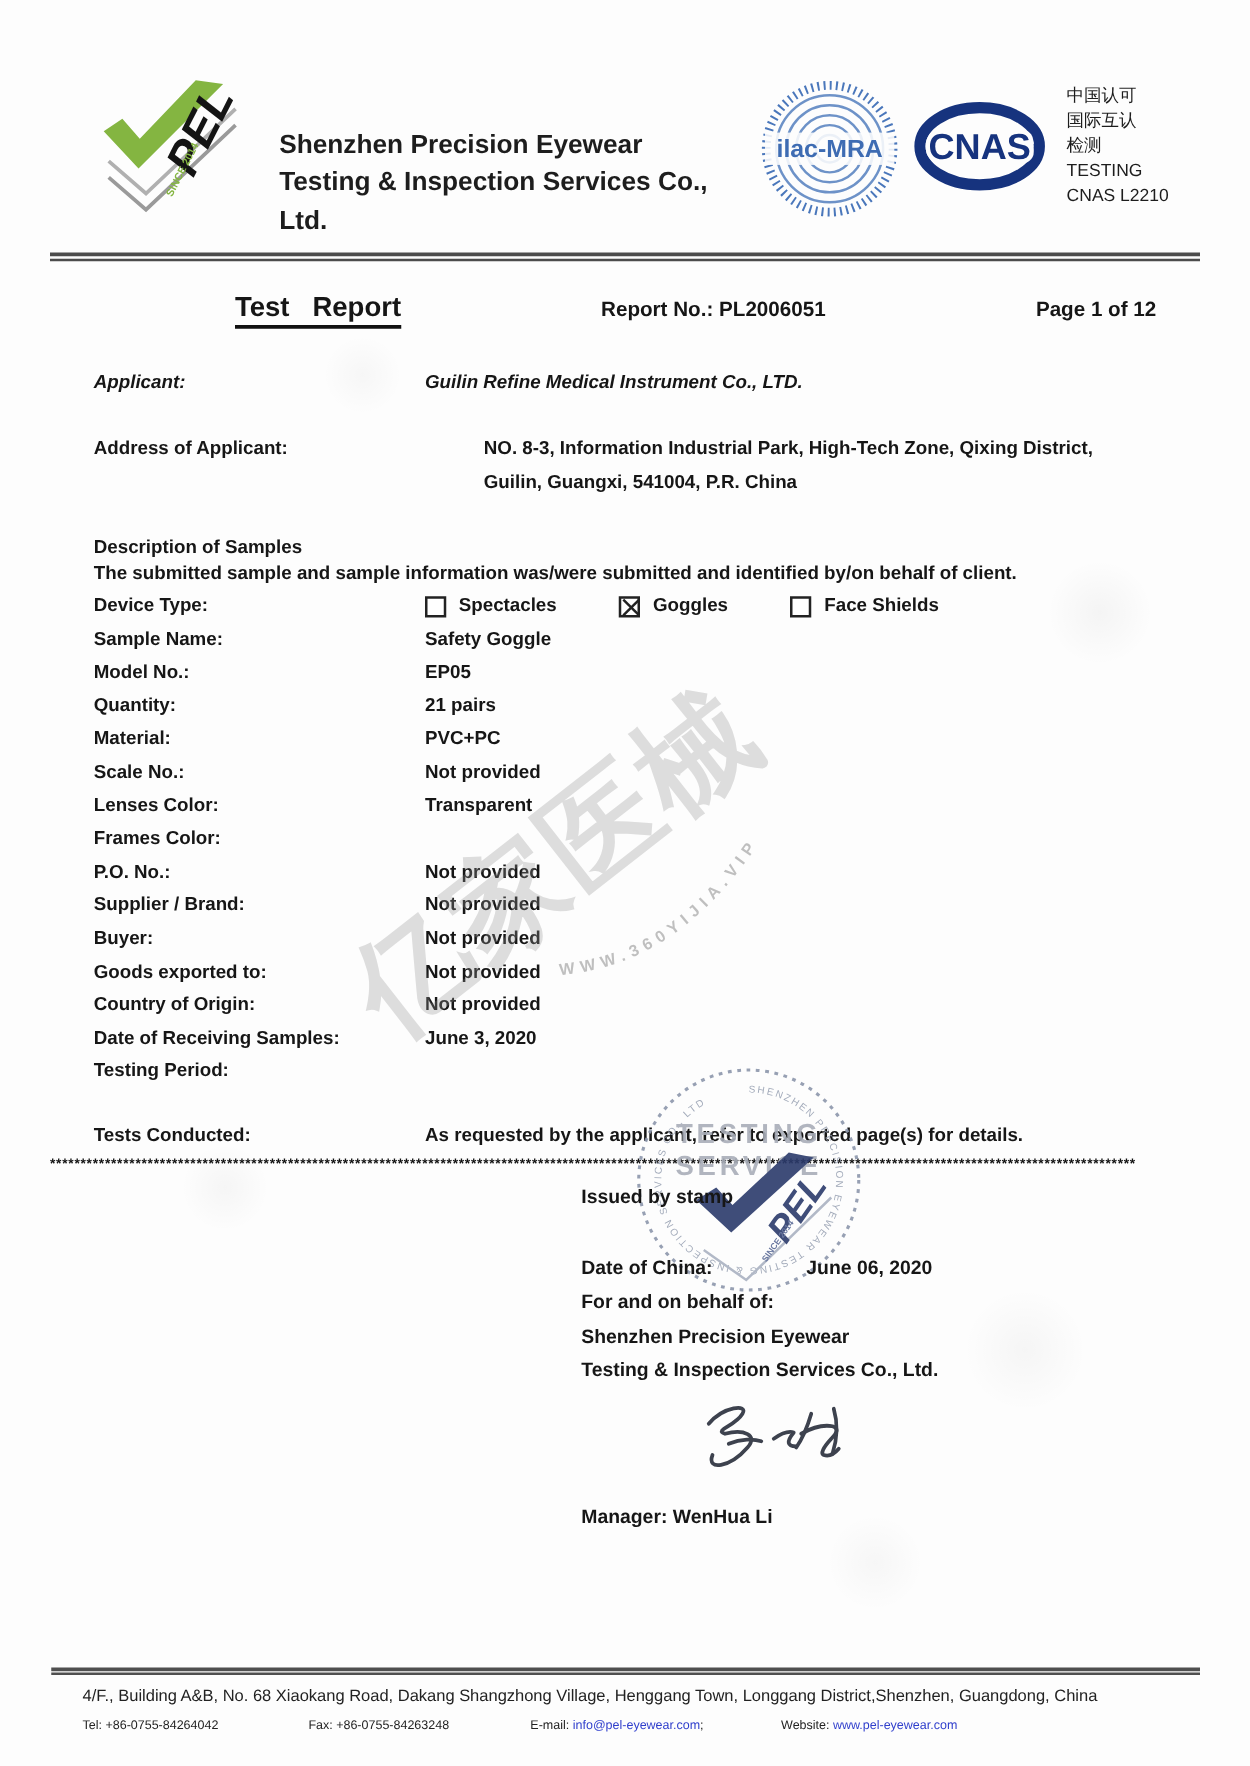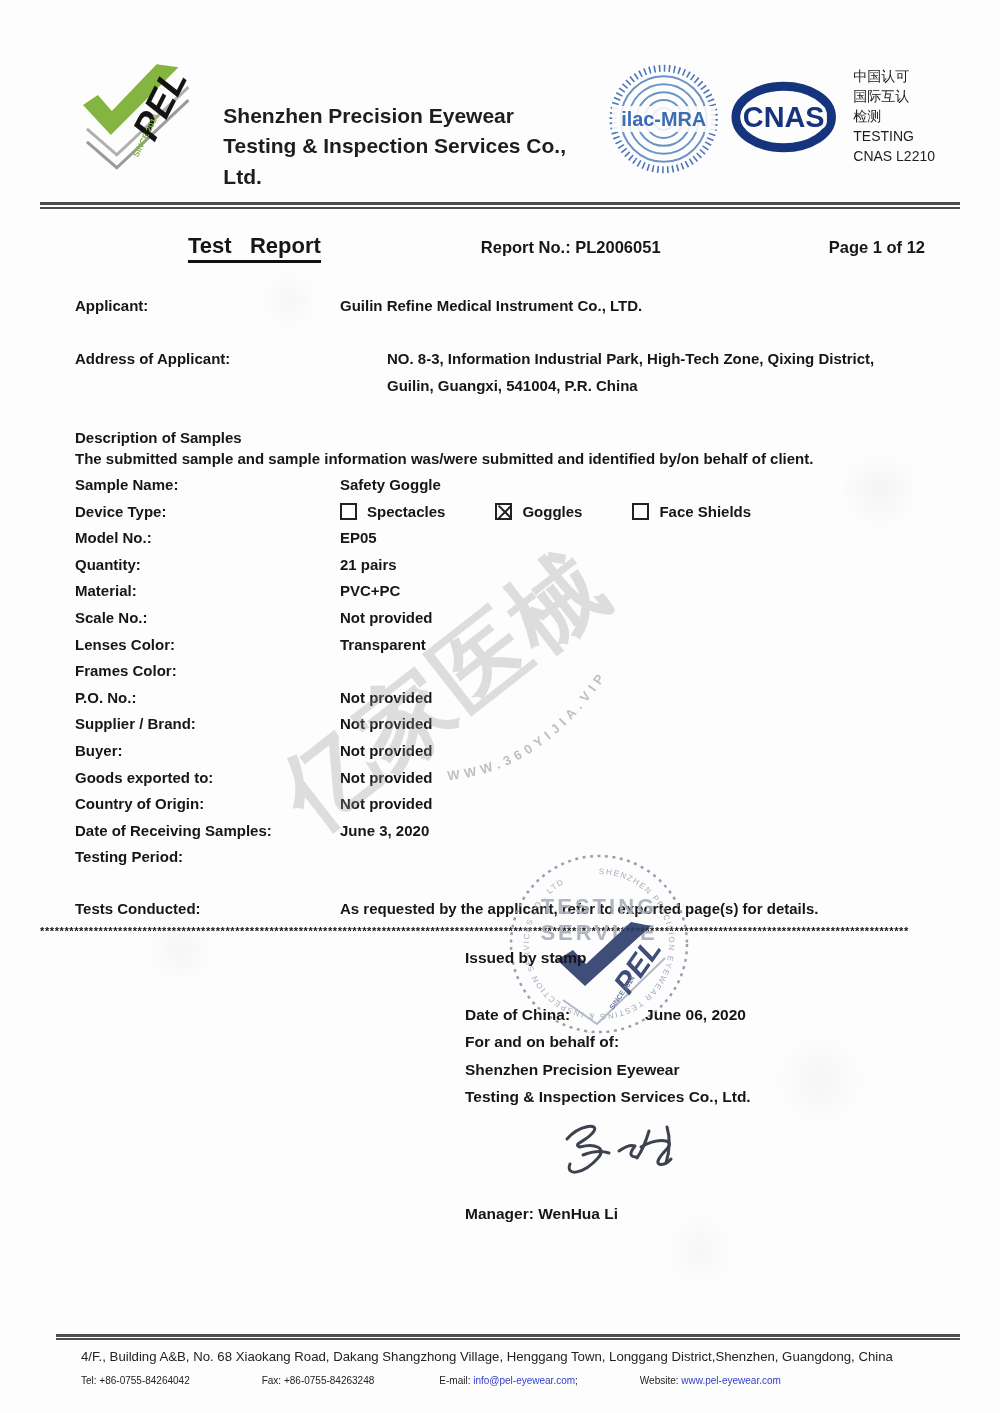--- a/index.html
+++ b/index.html
@@ -26,21 +26,21 @@
   .rule2 { height:7px; border-top:3px solid #4c4c4c; border-bottom:2px solid #4c4c4c; margin:10px -25px 0 -35px; }
   
   .titlerow { display:flex; align-items:baseline; margin-top:24px; }
   .doc-title { margin-left:113px; font-size:22px; font-weight:bold; border-bottom:3px solid #111; padding-bottom:1px; white-space:pre; }
   .repno { margin-left:160px; font-size:16.5px; font-weight:bold; }
   .pageno { margin-left:auto; margin-right:10px; font-size:16.5px; font-weight:bold; }
   
   .row { display:flex; align-items:flex-start; font-size:15px; font-weight:bold; line-height:26.6px; }
   .lbl { flex:0 0 265px; }
   .val { flex:1 1 auto; }
-  .applicant { margin-top:30px; }
+  .applicant { margin-top:30px;font-style:italic; }
   .address { margin-top:26px;gap:47px; }
   .heading { margin-top:30px; font-size:15px; font-weight:bold; }
   .note { margin-top:4px; font-size:15px; font-weight:bold; }
   .samples { margin-top:5px; }
   
   .opts { display:flex; align-items:center; }
   .opt { display:flex; align-items:center; margin-right:50px; }
   .cb { position:relative; width:17px; height:17px; border:2px solid #222; margin-right:10px; background:#fff; }
   .cb.checked::before, .cb.checked::after {
     content:""; position:absolute; left:-1px; top:6px; width:18px; height:2px; background:#222;
@@ -57,21 +57,21 @@
   .dateval { margin-left:75px; }
   .sig { margin-left:478px; margin-top:6px; display:block; }
   .manager { margin-left:390px; margin-top:10px; font-size:15.5px; font-weight:bold; }
   
   .stamp { position:absolute; left:505px; top:848px; z-index:1; opacity:.9; }
   
   .wm { position:absolute; left:295px; top:745px; transform:rotate(-38deg); transform-origin:left center;
         font-size:92px; font-weight:bold; color:rgba(150,150,150,.30); letter-spacing:3px; white-space:nowrap; z-index:0; }
   .wm-arc { position:absolute; left:430px; top:555px; z-index:0; }
   
-  .footer { position:absolute; left:56px; right:40px; top:1334px; }
+  .footer { position:absolute; left:41px; right:40px; top:1334px; }
   .frule { height:6px; border-top:3px solid #4f4f4f; border-bottom:2px solid #4f4f4f; }
   .faddr { margin-top:9px; margin-left:25px; font-size:13.2px; color:#222; }
   .fcontact { display:flex; margin-top:11px; font-size:10px; color:#222; }
   .fx1 { margin-left:25px; } .fx2 { margin-left:72px; } .fx3 { margin-left:65px; } .fx4 { margin-left:62px; }
   .link { color:#2f3ecc; }
   svg text { font-family:"Liberation Sans", sans-serif; }
 </style>
 </head>
 <body>
 
@@ -143,41 +143,41 @@
       <div>NO. 8-3, Information Industrial Park, High-Tech Zone, Qixing District,</div>
       <div>Guilin, Guangxi, 541004, P.R. China</div>
     </span>
   </div>
 
   <div class="heading">Description of Samples</div>
   <div class="note">The submitted sample and sample information was/were submitted and identified by/on behalf of client.</div>
 
   <div class="samples">
     <div class="row">
-      <span class="lbl">Sample Name:</span>
-      <span class="val">Safety Goggle</span>
-    </div>
-    <div class="row">
       <span class="lbl">Device Type:</span>
       <span class="val opts">
         <span class="opt">
           <span class="cb"></span>
           <span>Spectacles</span>
         </span>
         <span class="opt">
           <span class="cb checked"></span>
           <span>Goggles</span>
         </span>
         <span class="opt">
           <span class="cb"></span>
           <span>Face Shields</span>
         </span>
       </span>
     </div>
     <div class="row">
+      <span class="lbl">Sample Name:</span>
+      <span class="val">Safety Goggle</span>
+    </div>
+    <div class="row">
         <span class="lbl">Model No.:</span>
         <span class="val">EP05</span>
       </div>
     <div class="row">
         <span class="lbl">Quantity:</span>
         <span class="val">21 pairs</span>
       </div>
     <div class="row">
         <span class="lbl">Material:</span>
         <span class="val">PVC+PC</span>

